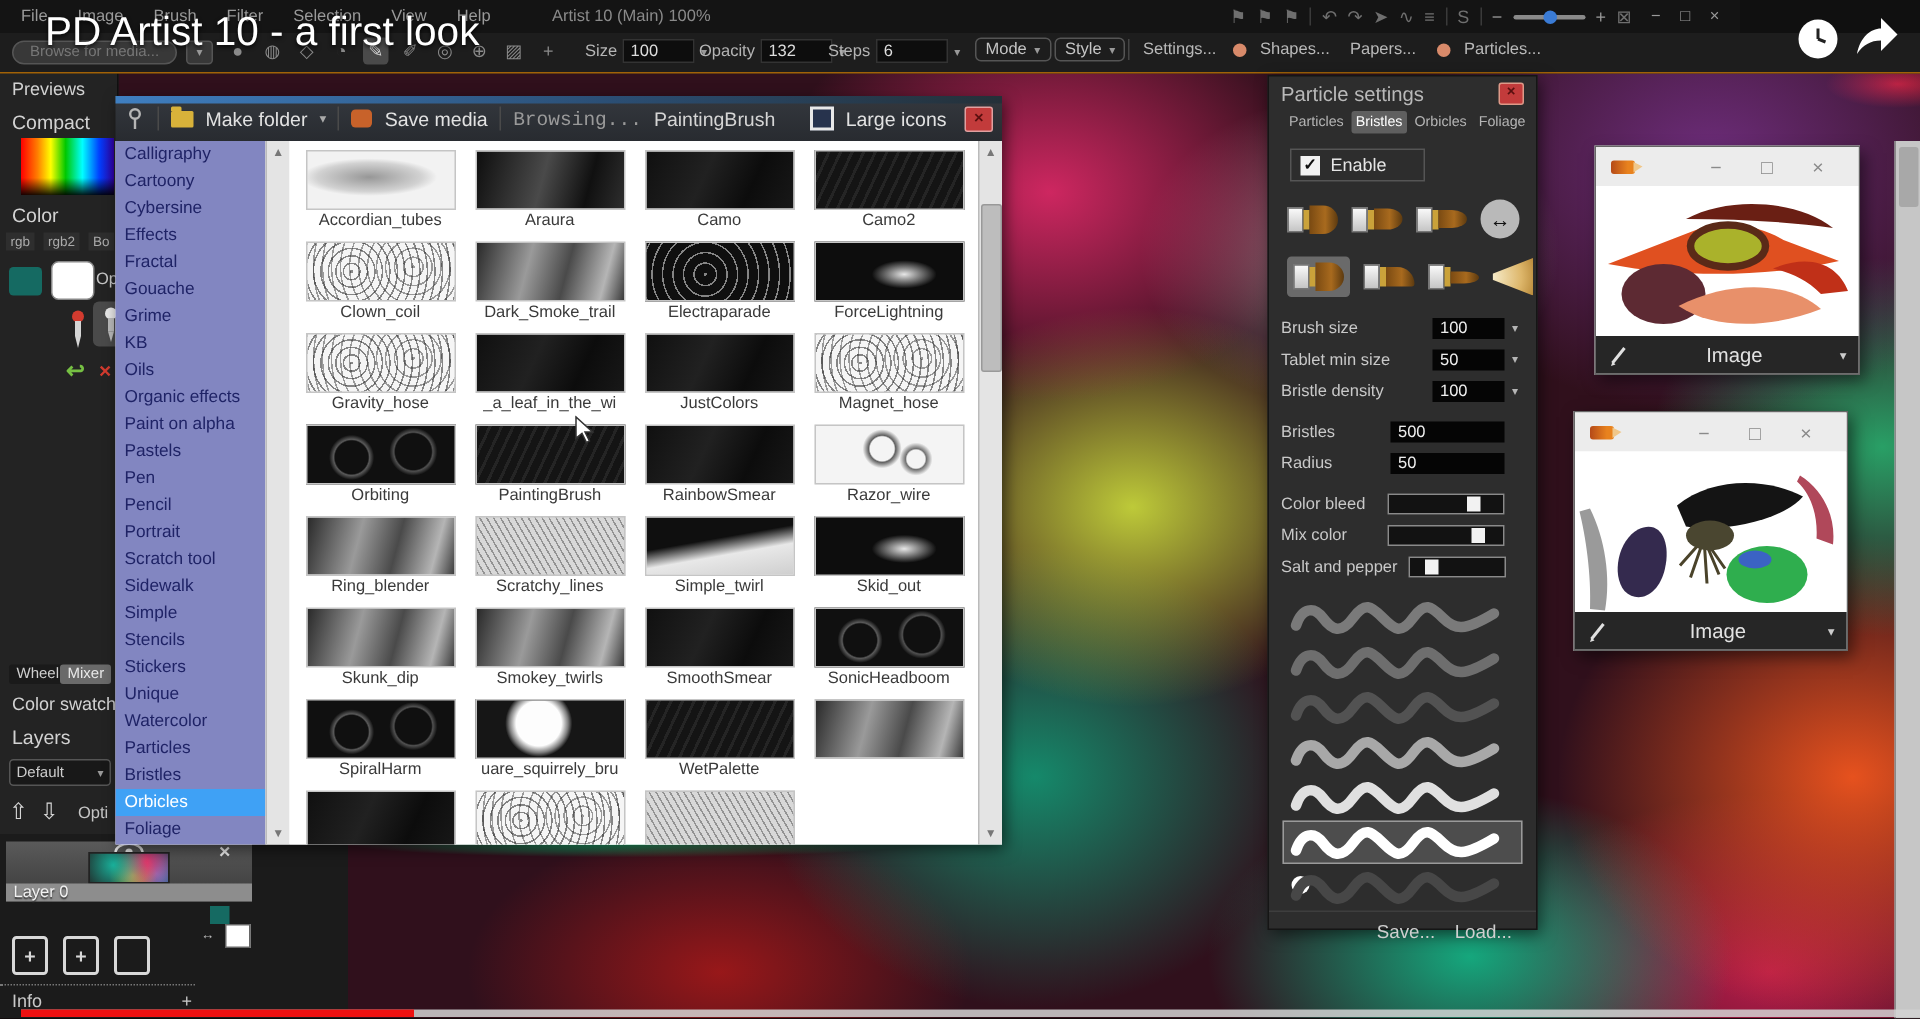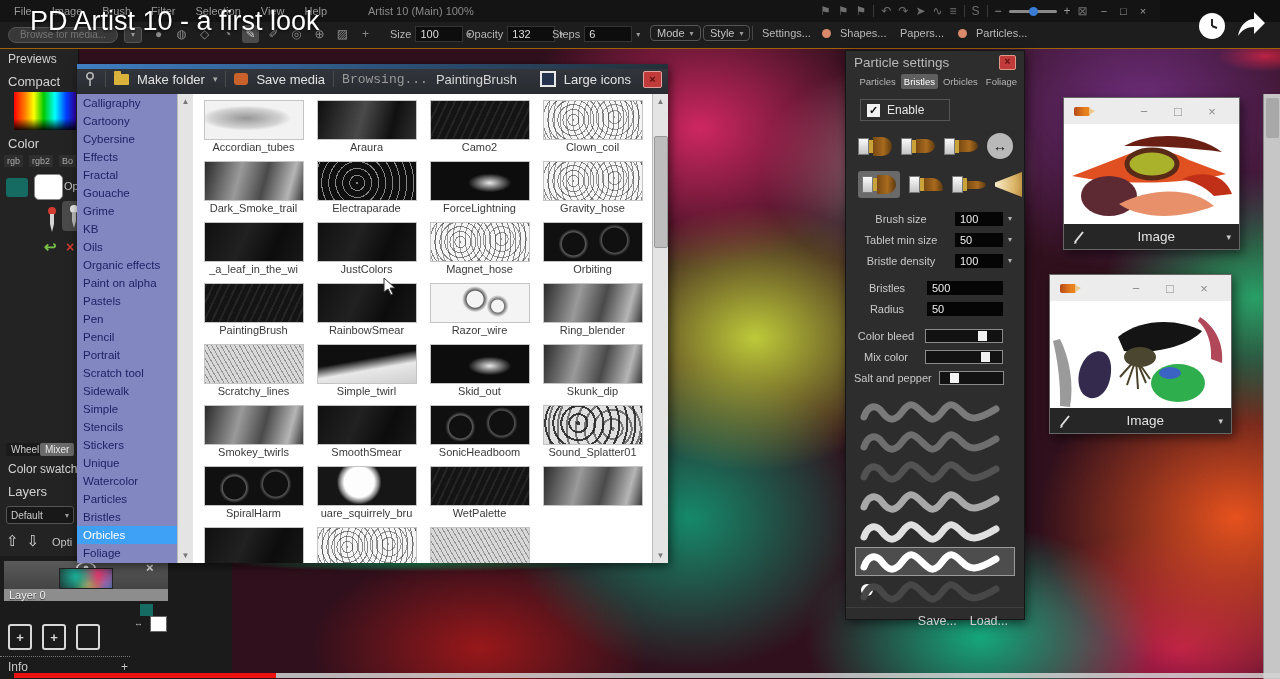--- a/index.html
+++ b/index.html
@@ -148,21 +148,21 @@
   .enable-label{color:#e5e5e5;font-size:12px;}
   .pbrushrow{display:flex;align-items:center;gap:9px;margin:12px 0 0 12px;}
   .bricon{display:flex;align-items:center;}
   .bricon .bhandle{width:9px;height:15px;background:linear-gradient(#fafafa,#c5c5c5);border:1px solid #777;}
   .bricon .bferrule{width:4px;height:13px;background:#caa23a;}
   .bricon .bbristle{width:19px;height:19px;background:linear-gradient(90deg,#7a4a12,#a86a1e 55%,#5c3a10);border-radius:0 10px 10px 0 / 0 50% 50% 0;}
   .bricon-sel{background:#6a6a6a;border-radius:3px;padding:4px;}
   .carrow{width:26px;height:26px;border-radius:50%;background:#b9b9b9;color:#111;font-size:14px;font-weight:bold;display:flex;align-items:center;justify-content:center;}
   .fan{width:27px;height:25px;background:radial-gradient(circle at 0 50%,#f7ecca,#ddb66a 65%,#b98a3a);clip-path:polygon(0 42%,0 58%,100% 100%,100% 0);}
   .prow{display:flex;align-items:center;height:17px;margin:4px 8px 0;}
-  .plabel{flex:1;text-align:center;color:#c9c9c9;font-size:11px;padding-right:7px;white-space:nowrap;}
+  .plabel{flex:1;text-align:left;color:#c9c9c9;font-size:11px;padding-right:7px;white-space:nowrap;}
   .pval{width:38px;background:#050505;color:#eee;font-size:11px;padding:1px 5px;}
   .pval-wide{width:66px;}
   .pcaret{color:#b5b5b5;font-size:8px;margin-left:5px;width:8px;}
   .ptrack{position:relative;width:76px;height:12px;background:#121212;border:1px solid #8a8a8a;}
   .pthumb{position:absolute;top:1px;width:9px;height:10px;background:#f2f2f2;}
   .strokes{margin-top:10px;}
   .stroke{height:27px;margin:1px 9px;display:flex;align-items:center;border:1px solid transparent;}
   .stroke-selected{border:1px solid #9a9a9a;background:#4d4d4d;}
   .panel-footer{margin-top:auto;border-top:1px solid #3e3e3e;display:flex;justify-content:flex-end;gap:13px;padding:6px 16px 2px;}
   .pbtn{color:#cfcfcf;font-size:12.5px;}
@@ -408,20 +408,24 @@
         <div class="brush-grid" id="brushGrid">
             <div class="brush-cell">
               <div class="thumb t-sketch"></div>
               <div class="brush-name">Accordian_tubes</div>
             </div>
             <div class="brush-cell">
               <div class="thumb t-smokedark"></div>
               <div class="brush-name">Araura</div>
             </div>
             <div class="brush-cell">
+              <div class="thumb t-dark"></div>
+              <div class="brush-name">Camo</div>
+            </div>
+            <div class="brush-cell">
               <div class="thumb t-darktex"></div>
               <div class="brush-name">Camo2</div>
             </div>
             <div class="brush-cell">
               <div class="thumb t-mesh"></div>
               <div class="brush-name">Clown_coil</div>
             </div>
             <div class="brush-cell">
               <div class="thumb t-smoke"></div>
               <div class="brush-name">Dark_Smoke_trail</div>
@@ -490,24 +494,20 @@
               <div class="thumb t-smoke"></div>
               <div class="brush-name">Smokey_twirls</div>
             </div>
             <div class="brush-cell">
               <div class="thumb t-dark"></div>
               <div class="brush-name">SmoothSmear</div>
             </div>
             <div class="brush-cell">
               <div class="thumb t-rings"></div>
               <div class="brush-name">SonicHeadboom</div>
-            </div>
-            <div class="brush-cell">
-              <div class="thumb t-speckle"></div>
-              <div class="brush-name">Sound_Splatter01</div>
             </div>
             <div class="brush-cell">
               <div class="thumb t-rings"></div>
               <div class="brush-name">SpiralHarm</div>
             </div>
             <div class="brush-cell">
               <div class="thumb t-blob"></div>
               <div class="brush-name">uare_squirrely_bru</div>
             </div>
             <div class="brush-cell">

